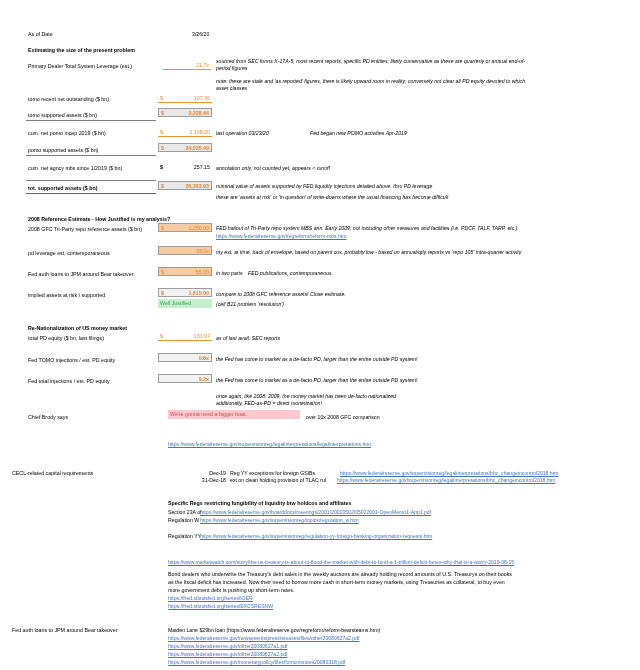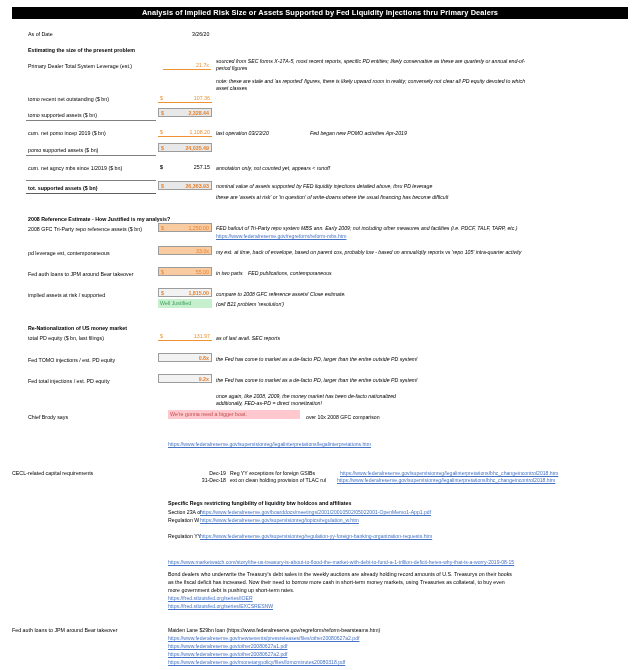--- a/index.html
+++ b/index.html
@@ -120,21 +120,20 @@
     color: #000;
     line-height: 8.2px;
     white-space: nowrap;
   }
 </style>
 </head>
 <body>
 
 <div class="sheet">
 
-  <div class="title-bar">Analysis of Implied Risk Size or Assets Supported by Fed Liquidity Injections thru Primary Dealers</div>
 
   <div class="t lbl" style="left:28px; top:31px;">As of Date</div>
   <div class="t plain" style="left:192px; top:31px;">3/26/20</div>
 
   <div class="t lbl bold" style="left:28px; top:47px;">Estimating the size of the present problem</div>
 
   <div class="t lbl" style="left:28px; top:63px;">Primary Dealer Total System Leverage (est.)</div>
   <div class="cell cell-under" style="left:163px; top:61px; width:48px; text-align:right;">
     <span class="val">21.7x</span>
   </div>

